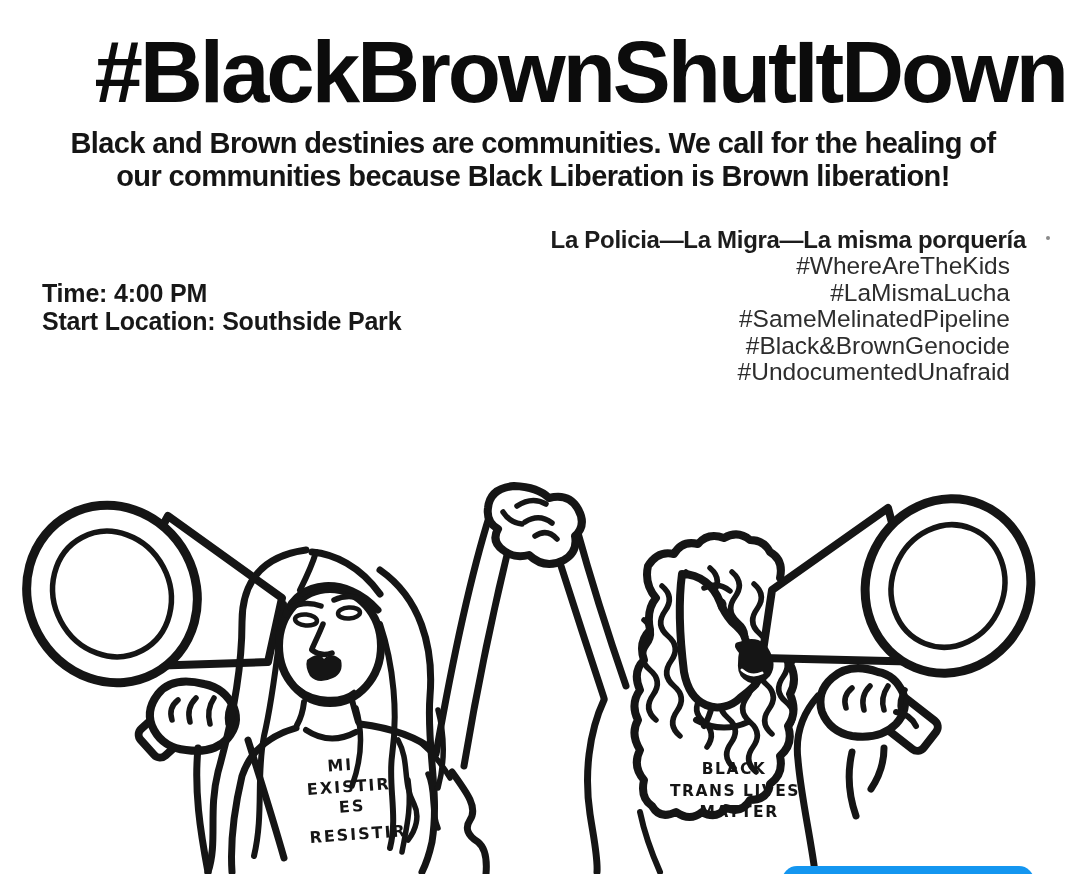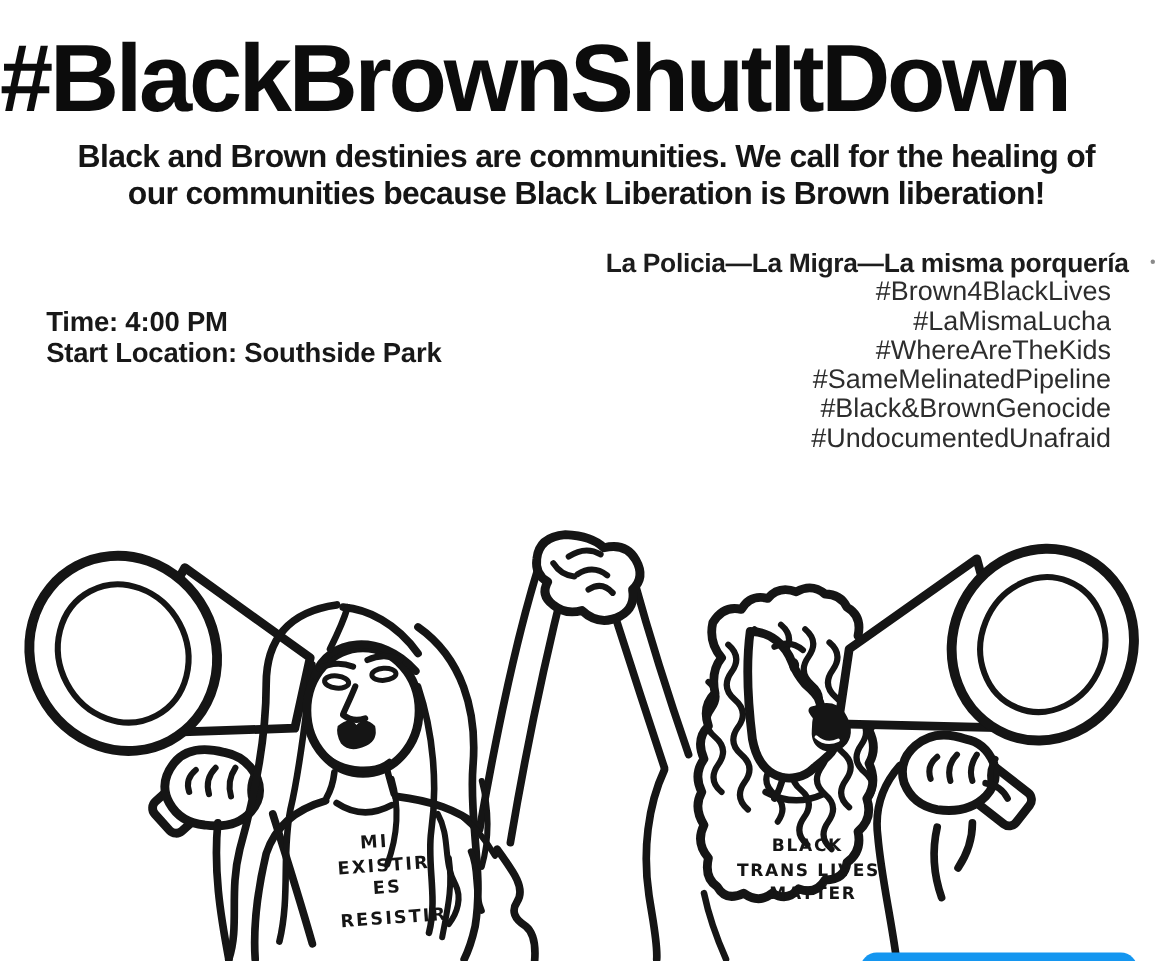--- a/index.html
+++ b/index.html
@@ -1,21 +1,21 @@
 <!DOCTYPE html>
 <html><head>
 <meta charset="utf-8">
 <style>
   html,body { margin:0; padding:0; background:#ffffff; }
   .poster {
     position:relative; width:1066px; height:874px; background:#ffffff;
     font-family:"Liberation Sans", sans-serif; color:#141414; overflow:hidden;
   }
   .title {
-    position:absolute; top:22px; left:0; width:100%; text-align:left;
+    position:absolute; top:22px; left:0; width:100%; text-align:right;
     font-size:87px; font-weight:700; letter-spacing:-3px; color:#0c0c0c; white-space:nowrap;
   }
   .subtitle {
     position:absolute; top:127px; left:0; width:100%; text-align:center;
     font-size:29px; font-weight:700; letter-spacing:-0.6px; line-height:33px; color:#151515;
   }
   .event {
     position:absolute; left:42px; top:279px;
     font-size:25px; font-weight:700; line-height:28.4px; color:#181818; letter-spacing:-0.2px;
   }
@@ -55,23 +55,22 @@
   </div>
 
   <div class="event">
     <div>Time: 4:00 PM</div>
     <div>Start Location: Southside Park</div>
   </div>
 
   <div class="slogan">La Policia—La Migra—La misma porquería</div>
 
   <div class="hashtags">
-    <div>#Brown4BlackLives</div>
+    <div>#WhereAreTheKids</div>
     <div>#LaMismaLucha</div>
-    <div>#WhereAreTheKids</div>
     <div>#SameMelinatedPipeline</div>
     <div>#Black&amp;BrownGenocide</div>
     <div>#UndocumentedUnafraid</div>
   </div>
 
   <div class="speck"></div>
 
   <svg class="art" viewBox="0 0 1066 400" role="img" aria-label="Two protesters with raised clasped hands, each shouting into a megaphone">
 
     <g>

